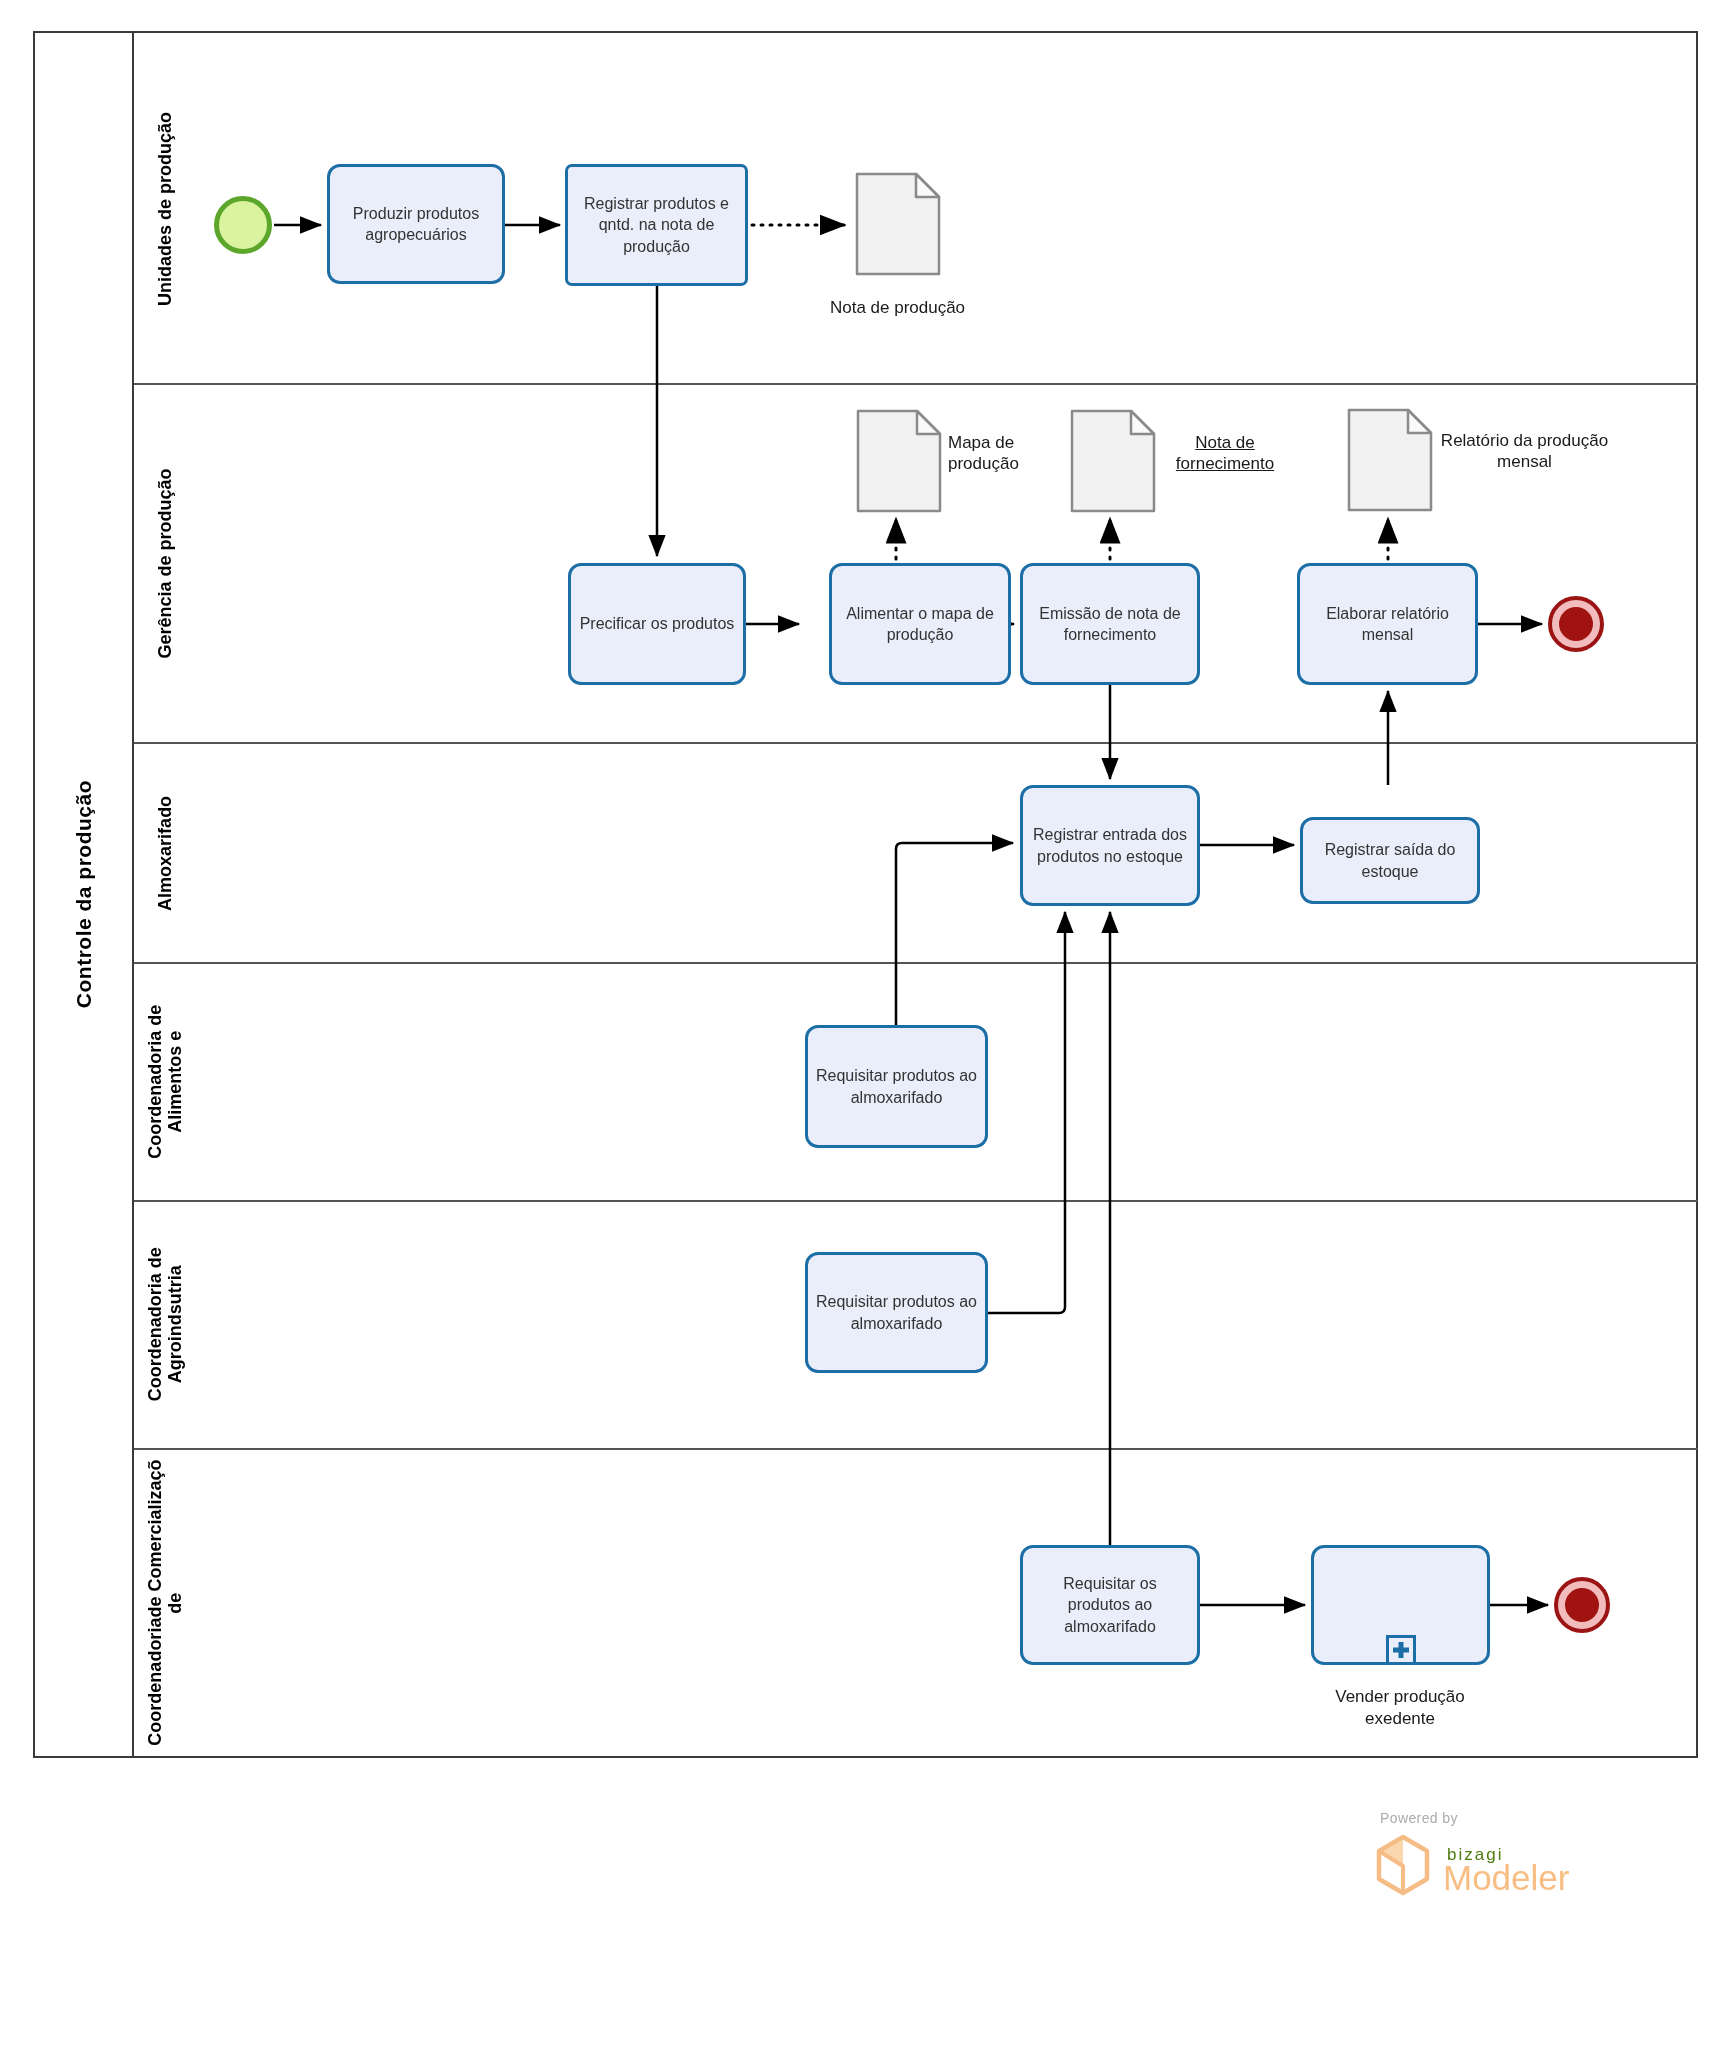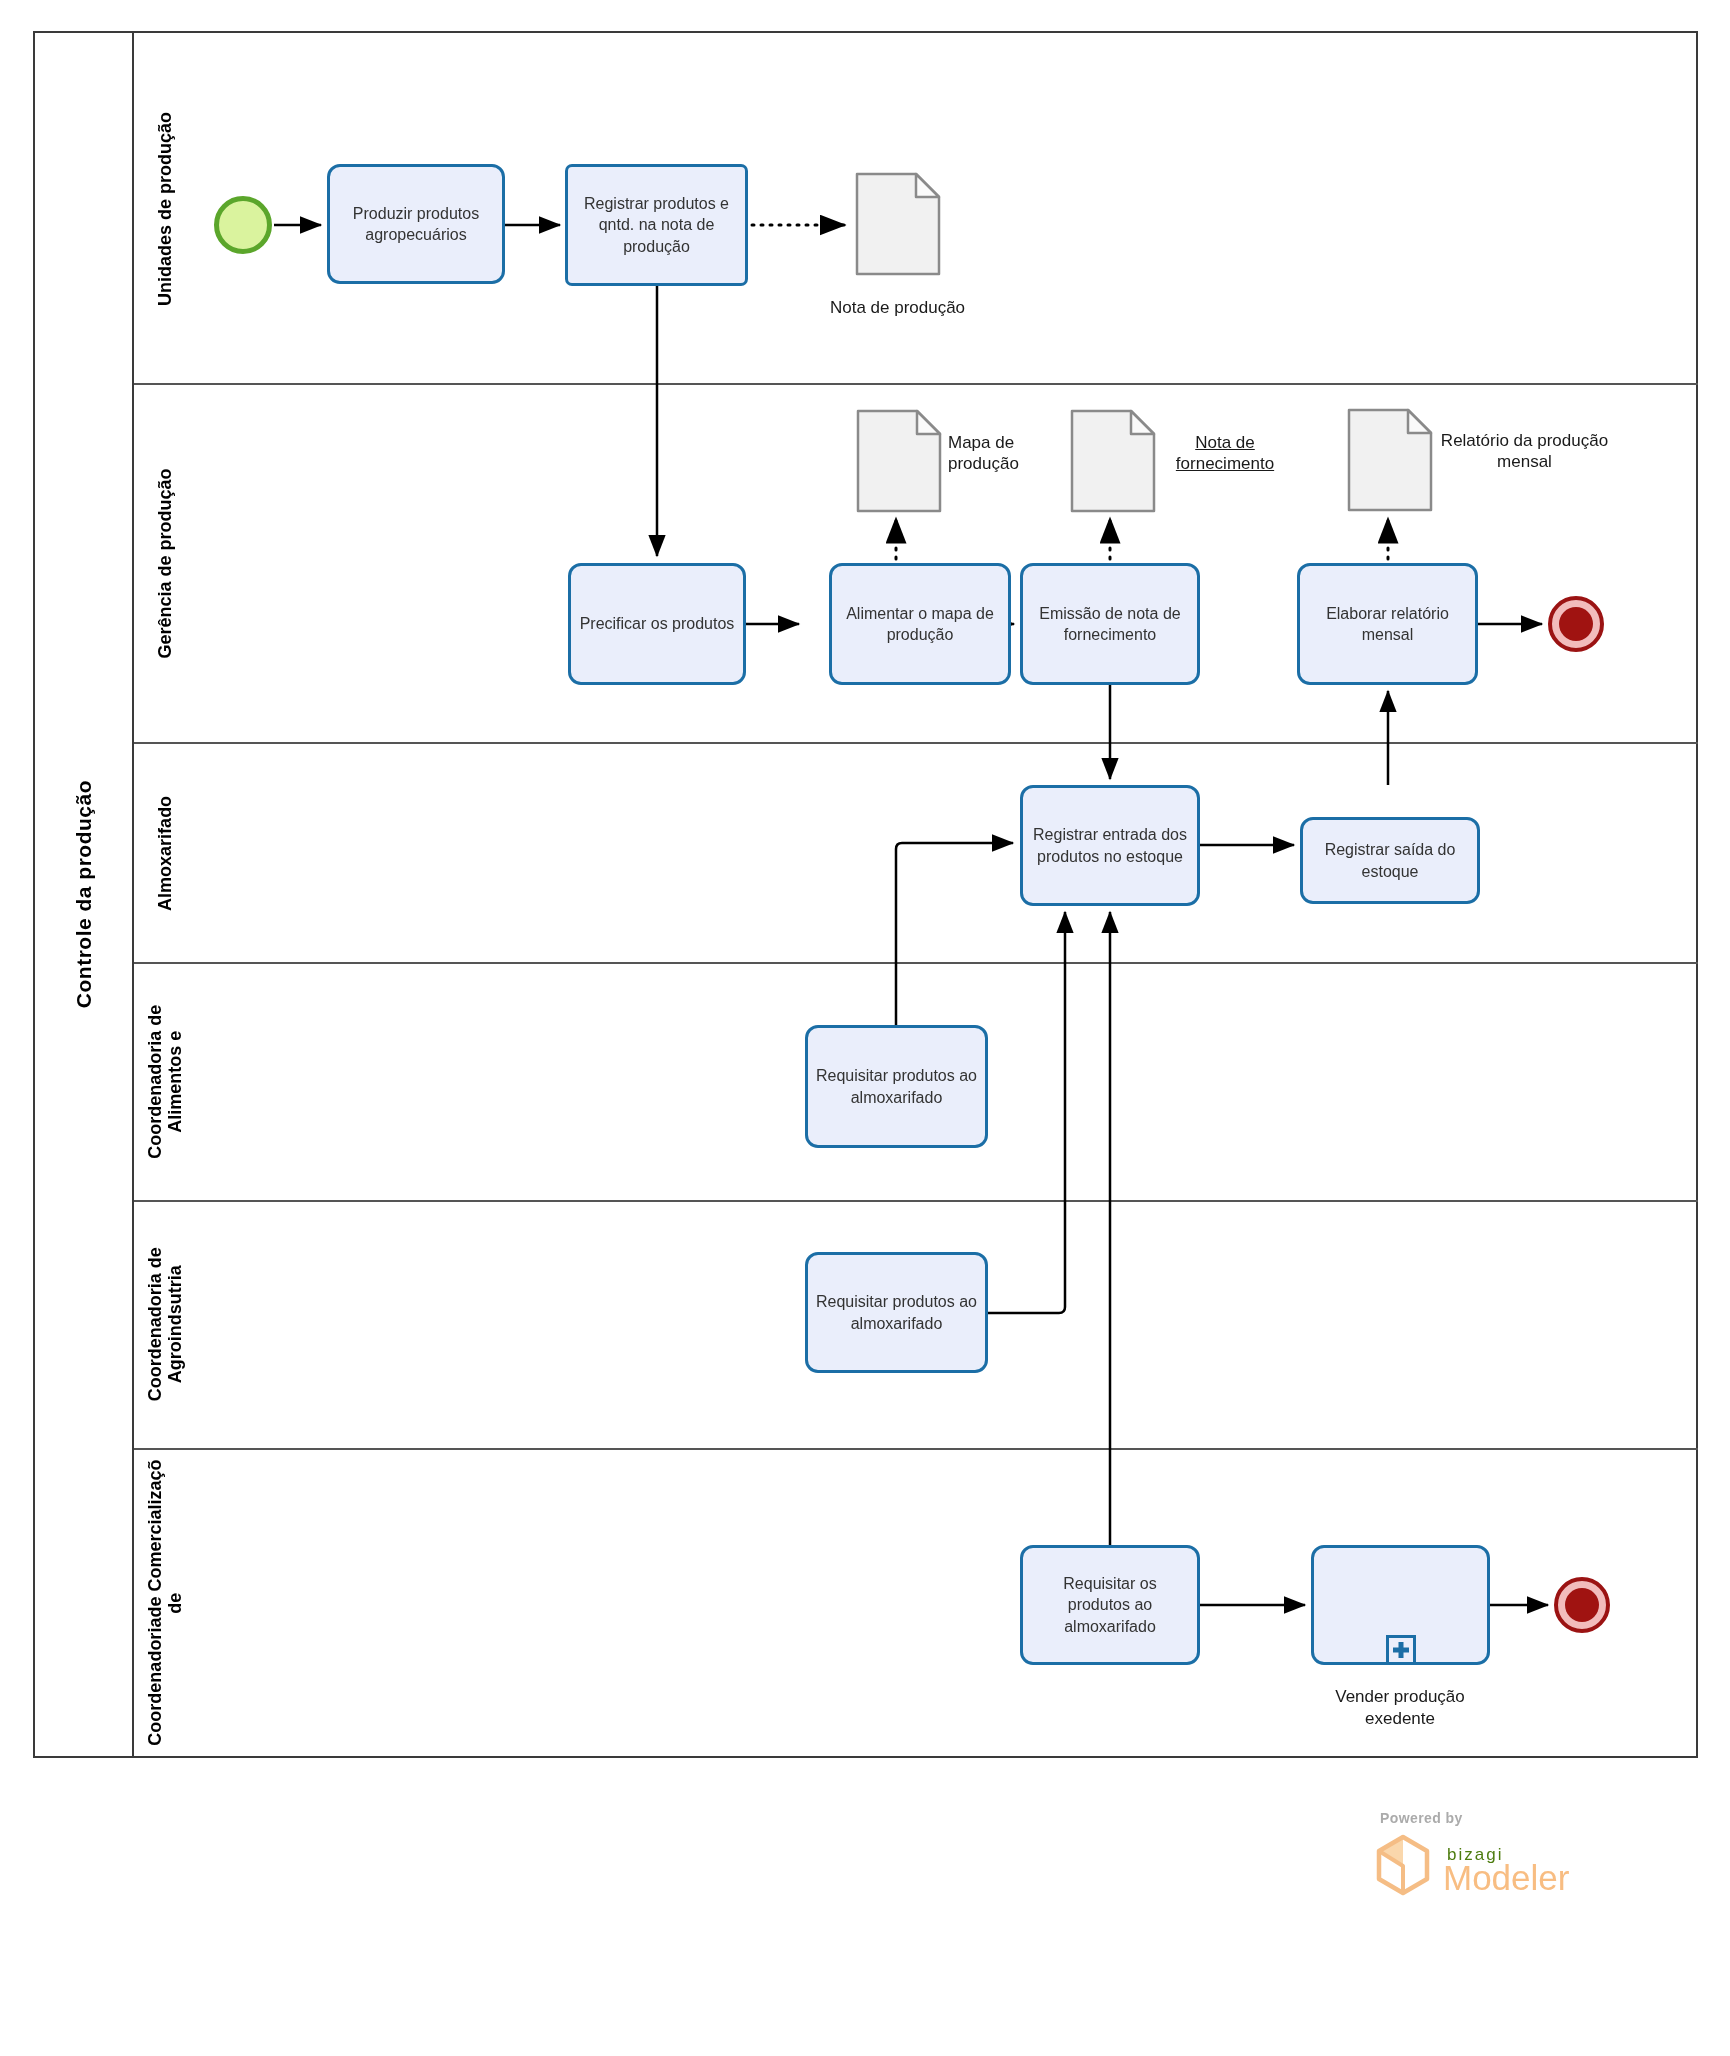--- a/index.html
+++ b/index.html
@@ -43,21 +43,21 @@
         width:5px;height:16px;background:#1b6ea6;}
 
   
   svg.flows{position:absolute;left:0;top:0;pointer-events:none;}
   .flow{stroke:#000;stroke-width:2.5;fill:none;}
   .flow.dotted{stroke-dasharray:2 7;stroke-linecap:round;stroke-width:3;}
   .docshape{fill:#f1f1f1;stroke:#8a8a8a;stroke-width:2.5;stroke-linejoin:round;}
   .docfold{fill:#fafafa;stroke:#8a8a8a;stroke-width:2.5;stroke-linejoin:round;}
 
   
-  .powered{position:absolute;font-size:14px;color:#ababab;letter-spacing:.4px;font-weight:bold;}
+  .powered{position:absolute;font-size:14px;color:#ababab;letter-spacing:.4px;}
   .bizagi{position:absolute;font-size:17px;color:#4d7c0f;letter-spacing:2px;}
   .modeler{position:absolute;font-size:35px;color:#f8bd82;}
 </style>
 </head>
 <body>
 
 <div class="canvas">
 
   <div class="pool">
     <div class="pool-title-col">

